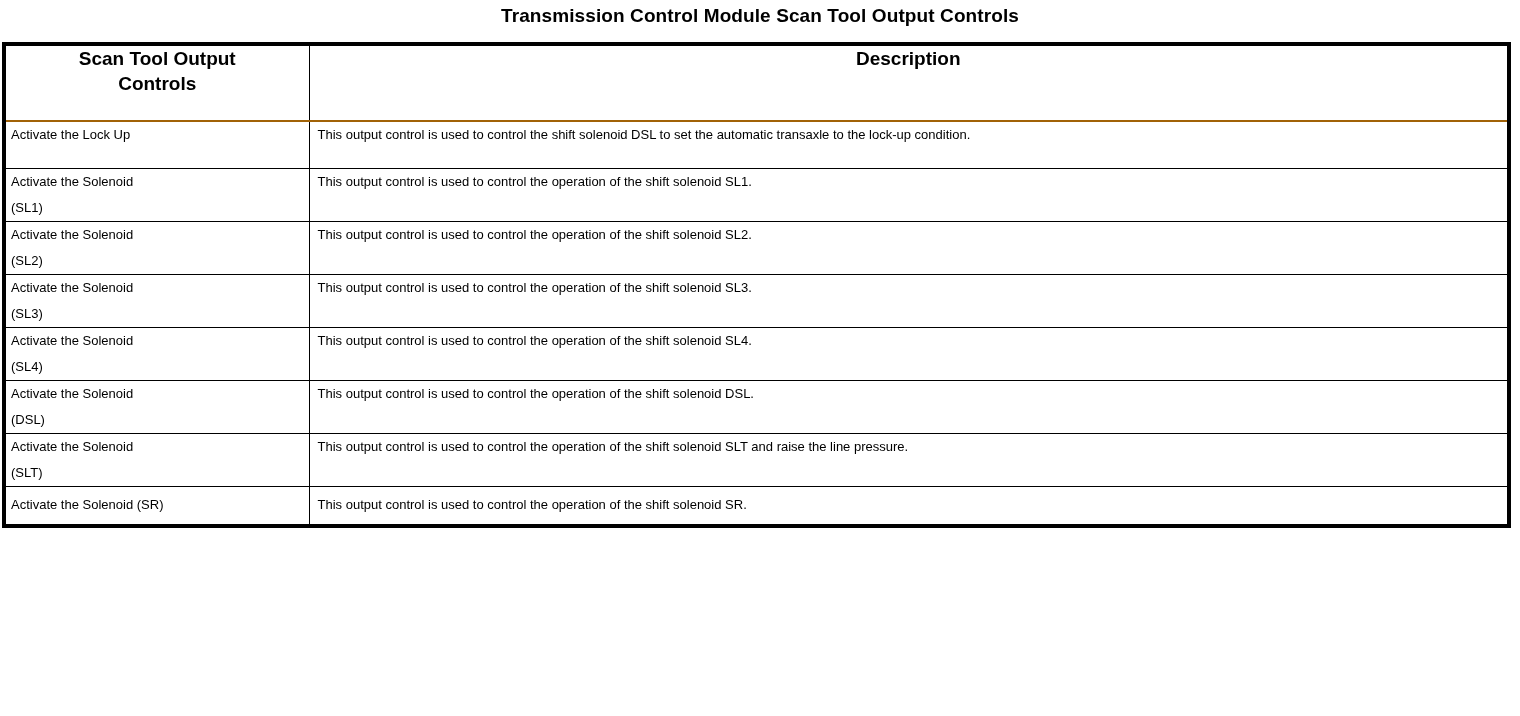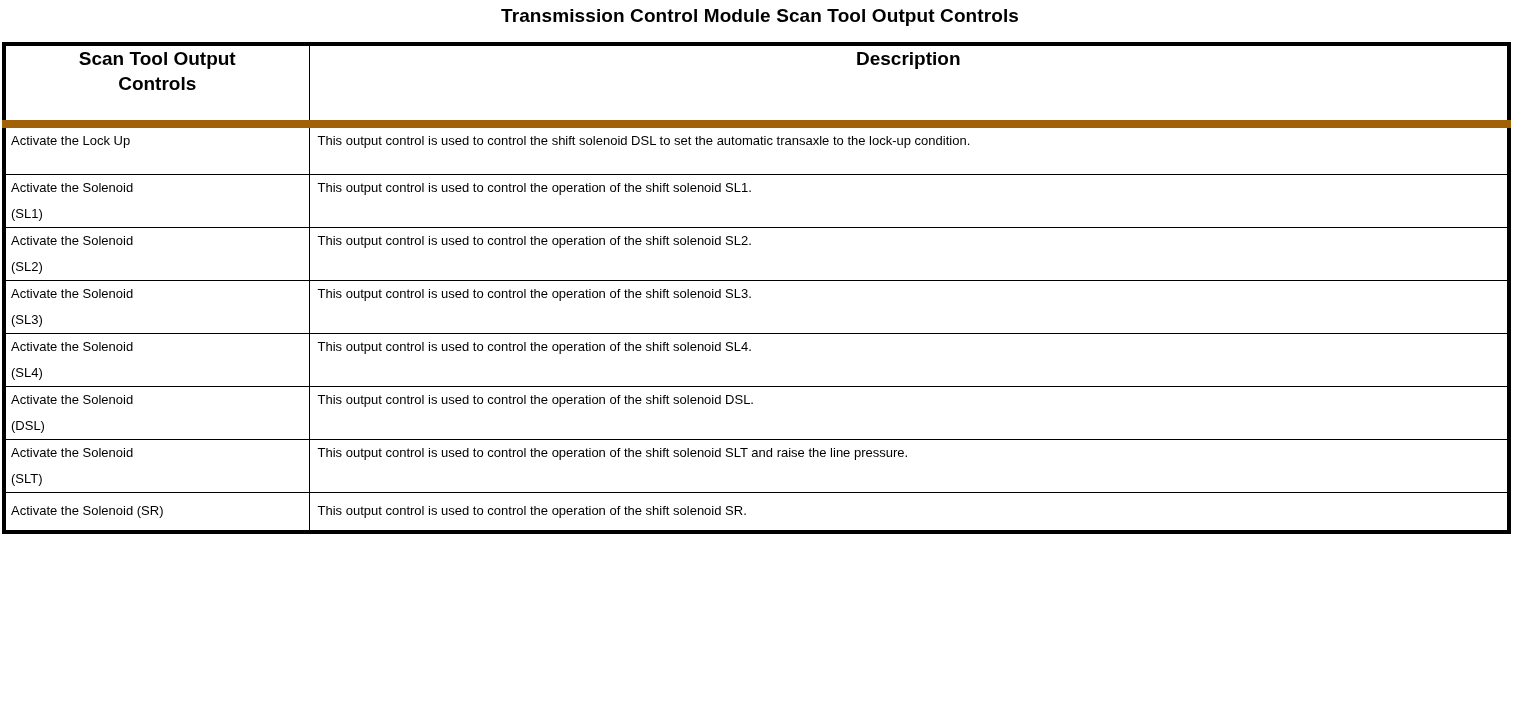--- a/index.html
+++ b/index.html
@@ -44,21 +44,21 @@
   }
   table.spec col.c1 { width: 305px; }
   table.spec col.c2 { width: 1200px; }
 
   table.spec th, table.spec td {
     border: 1px solid #000000;
     vertical-align: top;
     padding: 0;
   }
   table.spec thead th {
-    border-bottom: 8px solid #a16207;
+    border-bottom: 2px solid #a16207;
   }
   th.head-cell {
     text-align: center;
     font-size: 19px;
     font-weight: bold;
     line-height: 25px;
     height: 74px;
     vertical-align: middle;
     padding: 0 6px;
   }

